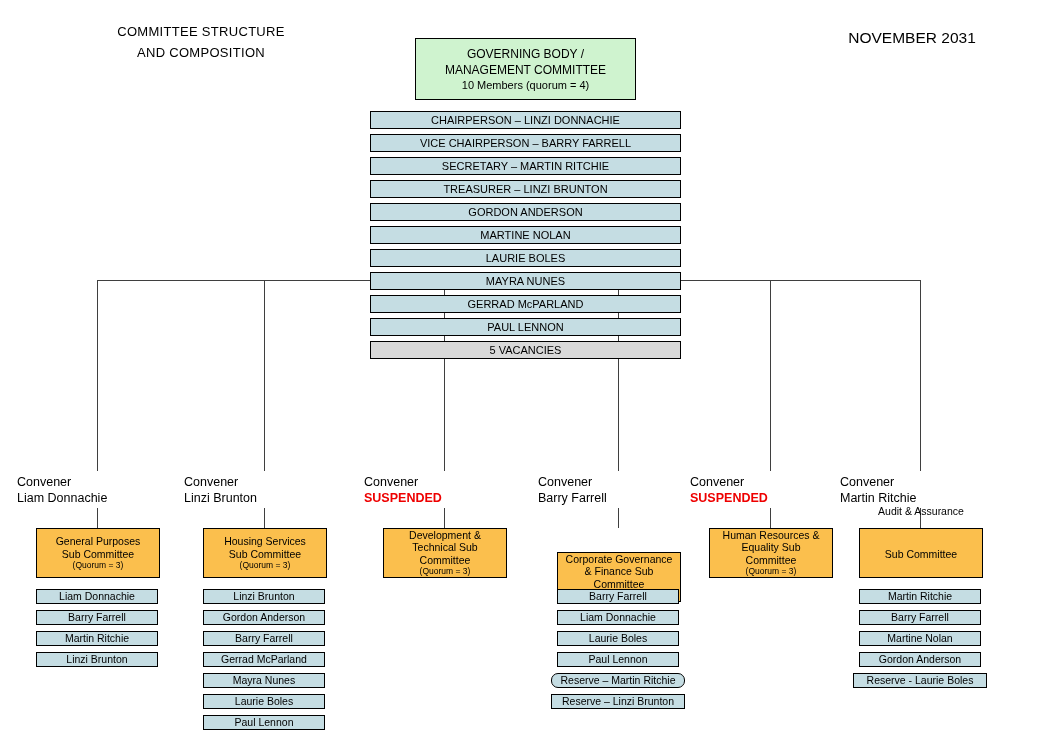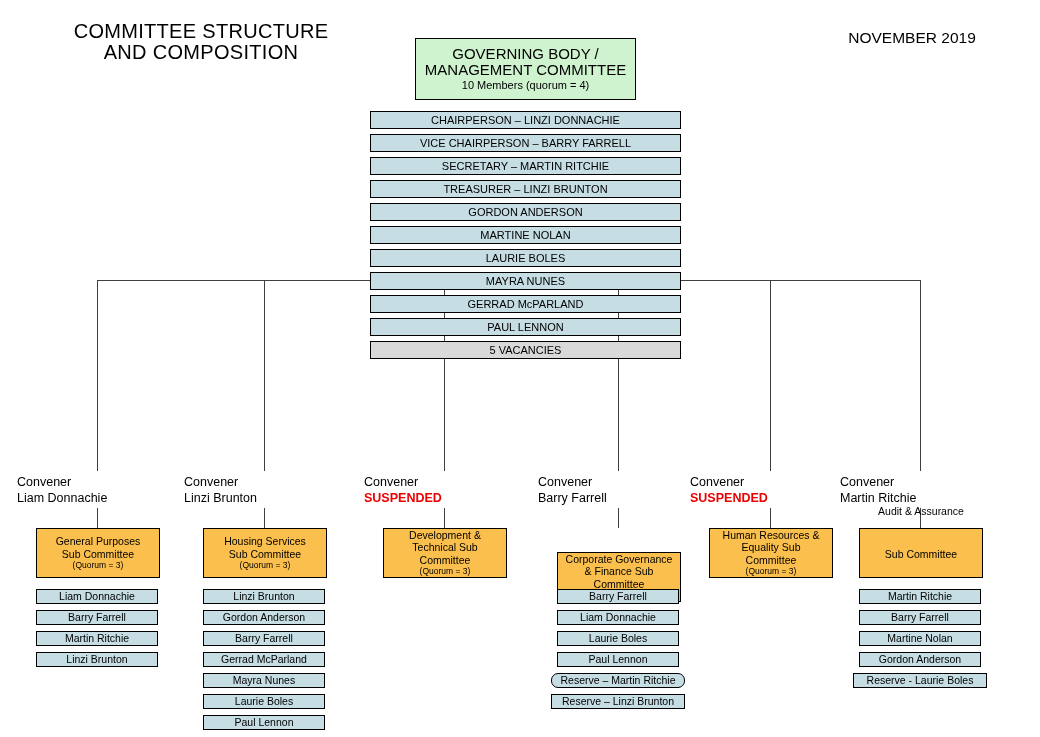--- a/index.html
+++ b/index.html
@@ -3,26 +3,26 @@
 <meta charset="utf-8">
 <style>
   html,body{margin:0;padding:0;background:#ffffff;}
   .canvas{
     position:relative;width:1040px;height:737px;background:#fff;overflow:hidden;
     font-family:"Liberation Sans", sans-serif;color:#000;
     --gov-bg:#cff3cf; --bar-bg:#c5dde3; --vac-bg:#d9d9d9; --box-bg:#fbbf4d;
     --line:#3f3f3f; --border:#000; --susp:#ee0000;
   }
   .page-title{position:absolute;left:58px;top:21px;width:286px;text-align:center;
-    font-size:20px;line-height:21px;letter-spacing:.3px;}
+    font-size:13px;line-height:21px;letter-spacing:.3px;}
   .page-date{position:absolute;left:832px;top:29px;width:160px;text-align:center;font-size:15.5px;}
   .gov-box{position:absolute;left:415px;top:38px;width:219px;height:60px;
     background:var(--gov-bg);border:1px solid var(--border);
     display:flex;flex-direction:column;justify-content:center;align-items:center;text-align:center;}
-  .gov-line{font-size:15px;line-height:16px;}
+  .gov-line{font-size:12px;line-height:16px;}
   .gov-sub{font-size:11px;line-height:15px;}
   .hline,.vline{position:absolute;background:var(--line);z-index:1;}
   .board-bar{position:absolute;left:370px;width:309px;height:16px;z-index:2;
     background:var(--bar-bg);border:1px solid var(--border);
     text-align:center;font-size:11px;line-height:16px;}
   .board-bar.vacancy{background:var(--vac-bg);}
   .conv{position:absolute;width:160px;font-size:12.5px;line-height:16px;z-index:2;}
   .conv .susp{color:var(--susp);font-weight:bold;}
   .cbox{position:absolute;width:122px;height:48px;z-index:2;
     background:var(--box-bg);border:1px solid var(--border);
@@ -37,21 +37,21 @@
 </head>
 <body>
 
 <div class="canvas" id="canvas" style="--gov-bg: #cff3cf; --bar-bg: #c5dde3; --vac-bg: #d9d9d9; --box-bg: #fbbf4d; --susp: #ee0000; --line: #3f3f3f; --border: #000000;">
 
   <div class="page-title">
     <div>COMMITTEE STRUCTURE</div>
     <div>AND COMPOSITION</div>
   </div>
 
-  <div class="page-date">NOVEMBER 2019</div>
+  <div class="page-date">NOVEMBER 2031</div>
 
   <div class="gov-box">
     <div class="gov-line">GOVERNING BODY /</div>
     <div class="gov-line">MANAGEMENT COMMITTEE</div>
     <div class="gov-sub">10 Members (quorum = 4)</div>
   </div>
 
   <div id="lines">
       <div class="hline" style="left: 97px; top: 280px; width: 823px; height: 1px;"></div>
       <div class="vline" style="left: 97px; top: 280px; width: 1px; height: 191px;"></div>

